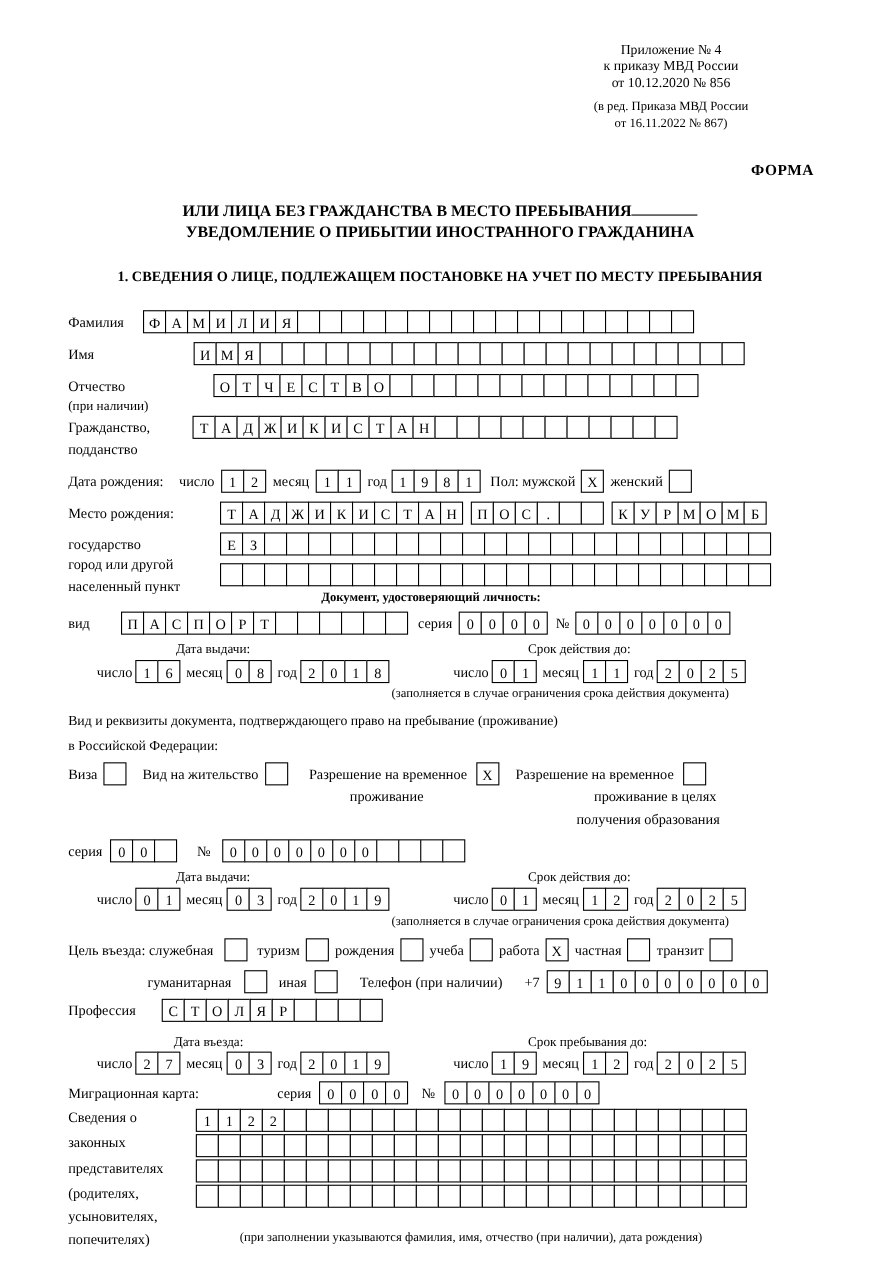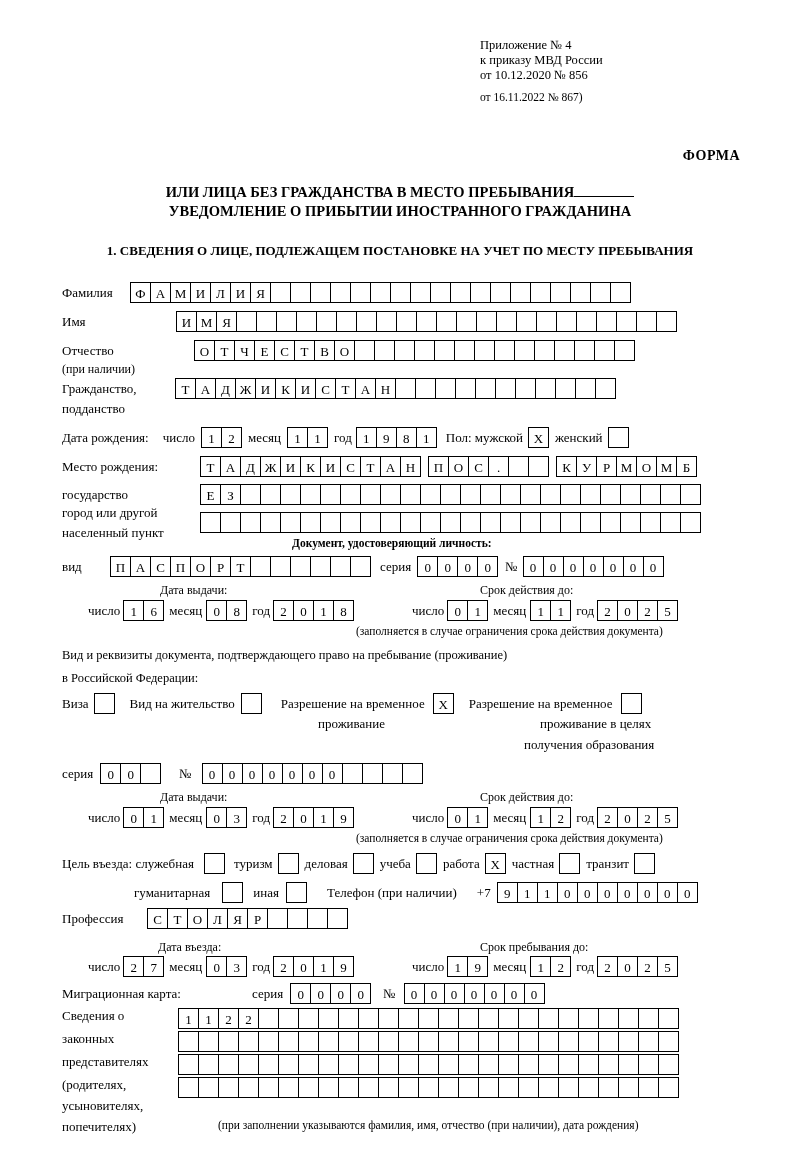--- a/index.html
+++ b/index.html
@@ -17,21 +17,21 @@
     box-sizing:border-box;
   }
 
   
   .hdr{
     position:absolute;
     top:38px;right:60px;
     width:260px;
     font-size:12.5px;
     line-height:15px;
-    text-align:left;
+    text-align:center;
   }
   .hdr .small{font-size:11.5px;}
   .hdr .gap{height:7px;}
   .forma{
     position:absolute;
     top:148px;right:60px;
     font-weight:bold;
     font-size:14px;
     letter-spacing:.5px;
   }
@@ -78,20 +78,21 @@
 </head>
 <body>
 
 <div class="page">
 
   <div class="hdr">
     <div>Приложение № 4</div>
     <div>к приказу МВД России</div>
     <div>от 10.12.2020 № 856</div>
     <div class="gap"></div>
+    <div class="small">(в ред. Приказа МВД России</div>
     <div class="small">от 16.11.2022 № 867)</div>
   </div>
   <div class="forma">ФОРМА</div>
 
   <div class="title">
     <div><span>ИЛИ ЛИЦА БЕЗ ГРАЖДАНСТВА В МЕСТО ПРЕБЫВАНИЯ</span><span class="u"></span></div>
     <div>УВЕДОМЛЕНИЕ О ПРИБЫТИИ ИНОСТРАННОГО ГРАЖДАНИНА</div>
   </div>
 
   <div class="section1">1. СВЕДЕНИЯ О ЛИЦЕ, ПОДЛЕЖАЩЕМ ПОСТАНОВКЕ НА УЧЕТ ПО МЕСТУ ПРЕБЫВАНИЯ</div>
@@ -547,21 +548,21 @@
 
   <div class="row" style="top:853px;left:62px;">
     <span class="lbl">Цель въезда: служебная</span>
     <span class="cells" style="margin-left:10px;">
         <span class="cell"></span>
       </span>
     <span class="lbl" style="margin-left:9px;">туризм</span>
     <span class="cells" style="margin-left:5px;">
         <span class="cell"></span>
       </span>
-    <span class="lbl" style="margin-left:6px;">деловая</span>
+    <span class="lbl" style="margin-left:6px;">рождения</span>
     <span class="cells" style="margin-left:5px;">
         <span class="cell"></span>
       </span>
     <span class="lbl" style="margin-left:6px;">учеба</span>
     <span class="cells" style="margin-left:5px;">
         <span class="cell"></span>
       </span>
     <span class="lbl" style="margin-left:6px;">работа</span>
     <span class="cells" style="margin-left:5px;">
         <span class="cell">X</span>

